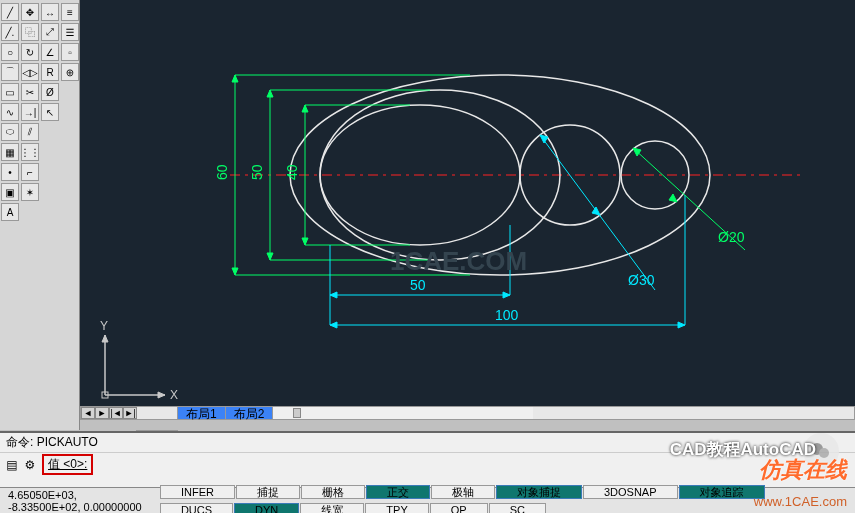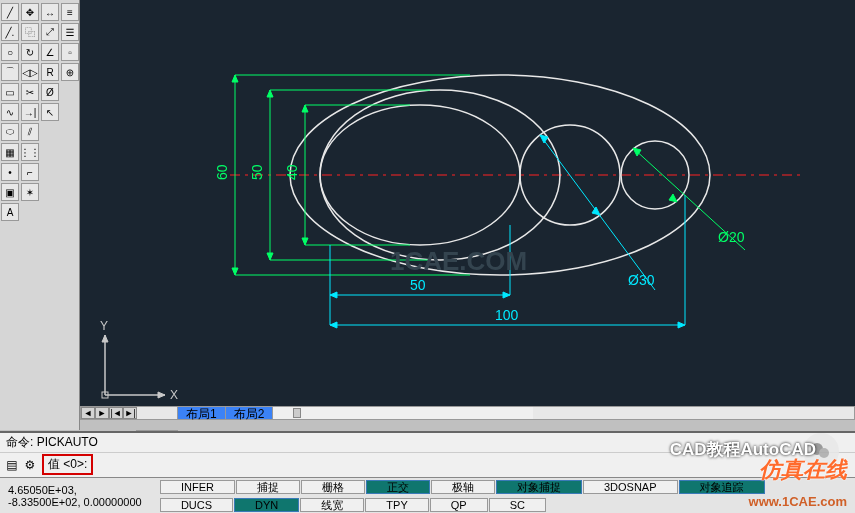--- a/index.html
+++ b/index.html
@@ -20,29 +20,29 @@
 .hscroll-btn { width:14px; height:12px; background:#d4d4d4; border:1px solid #888; display:flex; align-items:center; justify-content:center; font-size:9px; cursor:pointer;}
 .hscroll-track { flex:none; width:260px; height:12px; position:relative; background:#f0f0f0;}
 .hscroll-thumb { position:absolute; left:20px; width:8px; height:10px; top:1px; background:#ccc; border:1px solid #888;}
 .tab-btn { padding:0 8px; height:14px; line-height:14px; font-size:12px; background:#3b82f6; border:1px solid #999; cursor:pointer; margin-left:-1px;}
 .tab-btn.active { background:#5eead4; font-weight:bold;margin-top:48px;}
 .cmd-area { position:absolute; left:0; right:0; bottom:22px; height:60px; background:#f0f0f0; border-top:2px solid #666;}
 .cmd-history { padding:2px 6px; font-size:12px; line-height:15px; color:#000;}
 .cmd-line { display:flex; align-items:center; padding:1px 4px; font-size:12px; background:#f0f0f0; border-top:1px solid #ccc;}
 .cmd-icon { width:16px; height:16px; display:flex; align-items:center; justify-content:center; margin-right:2px;}
 .cmd-text { white-space:pre; }
-.cmd-highlight { border:2px solid #d40000; padding:0 4px; margin:0 2px;}
-.status-bar { position:absolute; left:0; right:0; bottom:0; height:36px; background:#e4e4e4; border-top:1px solid #888; display:flex; align-items:center; font-size:11px;}
+.cmd-highlight { border:2px solid #d40000; padding:0 4px; margin:0 2px;text-decoration:underline;}
+.status-bar { position:absolute; left:0; right:0; bottom:0; height:26px; background:#e4e4e4; border-top:1px solid #888; display:flex; align-items:center; font-size:11px;}
 .coord { padding:0 8px; color:#000;}
 .toggle { padding:0 20px; height:18px; line-height:18px; border:1px solid #999; background:#f0f0f0; margin-right:1px; cursor:pointer; font-size:11px;}
 .toggle.pressed { background:#0f766e; border-color:#3a7ab8;}
 .watermark { position:absolute; right:8px; bottom:28px; font-size:22px; font-style:italic; color:#ff6b2c; font-weight:bold; pointer-events:none; text-shadow:0 0 2px #fff;margin-left:44px;}
 .wm-wechat { position:absolute; right:16px; bottom:44px; width:36px; height:36px; border-radius:50%; background:#e8e8e8; display:flex; align-items:center; justify-content:center; opacity:0.85; pointer-events:none;}
 .wm-text { position:absolute; right:39px; bottom:52px; font-size:17px; color:#fff; font-weight:bold; text-shadow:0 0 3px #000; pointer-events:none;}
-.wm-url { position:absolute; right:8px; bottom:4px; font-size:13px; color:#d06028; font-weight:bold; pointer-events:none;}
+.wm-url { position:absolute; right:8px; bottom:4px; font-size:13px; color:#d06028; font-weight:normal; pointer-events:none;}
 </style>
 </head>
 <body>
 
 <div class="toolbox-left">
   <div class="tb-col">
     <div class="tb-btn">╱</div>
     <div class="tb-btn">╱.</div>
     <div class="tb-btn">○</div>
     <div class="tb-btn">⌒</div>

